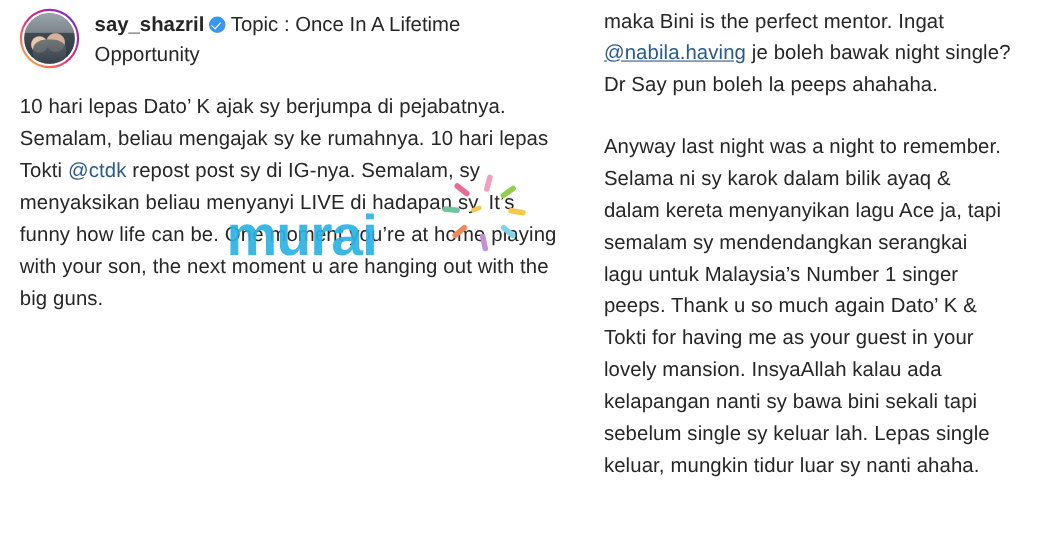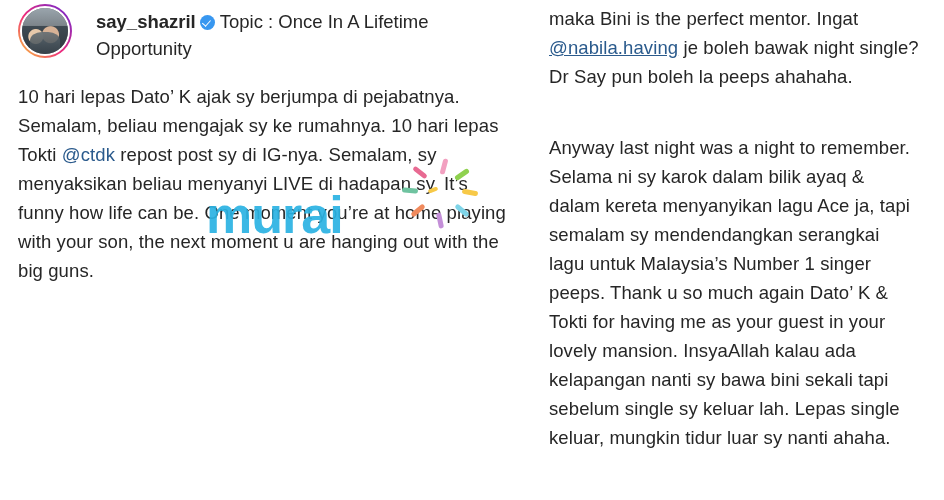--- a/index.html
+++ b/index.html
@@ -32,22 +32,22 @@
     width: 525px;
     padding: 4px 18px 0 14px;
   }
   .col-right {
     left: 525px;
     width: 419px;
     padding: 4px 24px 0 24px;
   }
   .header-row {
     display: flex;
-    align-items: flex-start;
-    gap: 24px;
+    align-items: flex-end;
+    gap: 14px;
     padding-left: 4px;
   }
   .avatar-ring {
     flex: 0 0 auto;
     width: 54px;
     height: 54px;
     border-radius: 50%;
     padding: 2px;
     background: linear-gradient(45deg, #f9ce34, #ee2a7b 45%, #6228d7);
     box-sizing: border-box;
@@ -124,21 +124,21 @@
     font-size: 18.5px;
     line-height: 29px;
     color: #262626;
     letter-spacing: 0.1px;
   }
   .col-left p.body {
     margin-top: 20px;
     padding-left: 4px;
   }
   .col-right p.body + p.body {
-    margin-top: 42px;
+    margin-top: 27px;
   }
   .mention {
     color: #2a5a8c;
     text-decoration: none;
   }
   .mention.underlined {
     text-decoration: underline;
     text-decoration-color: #2a5a8c;
   }
   

